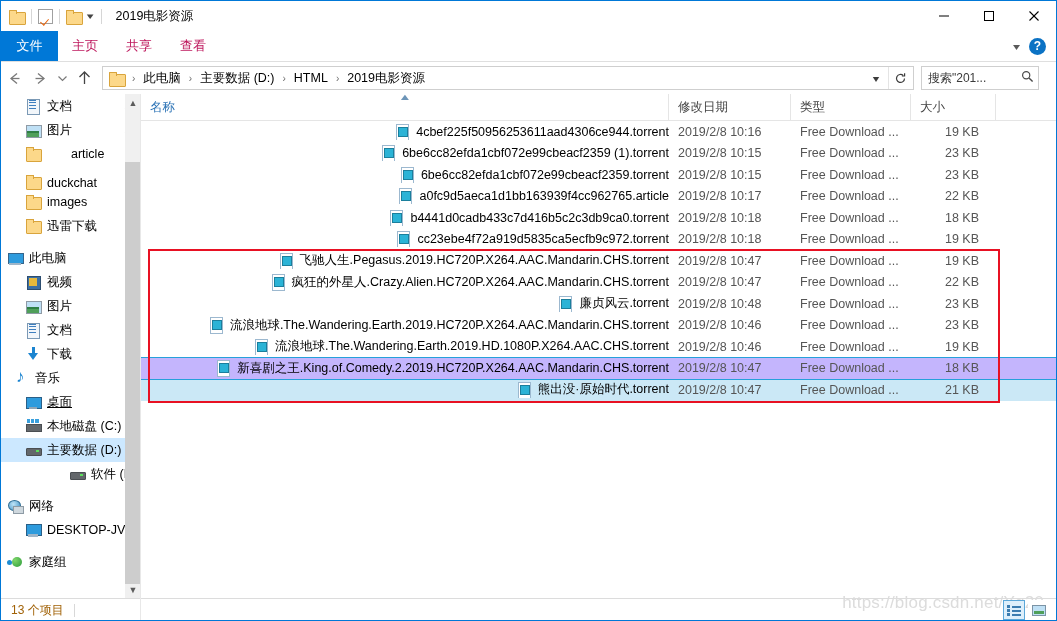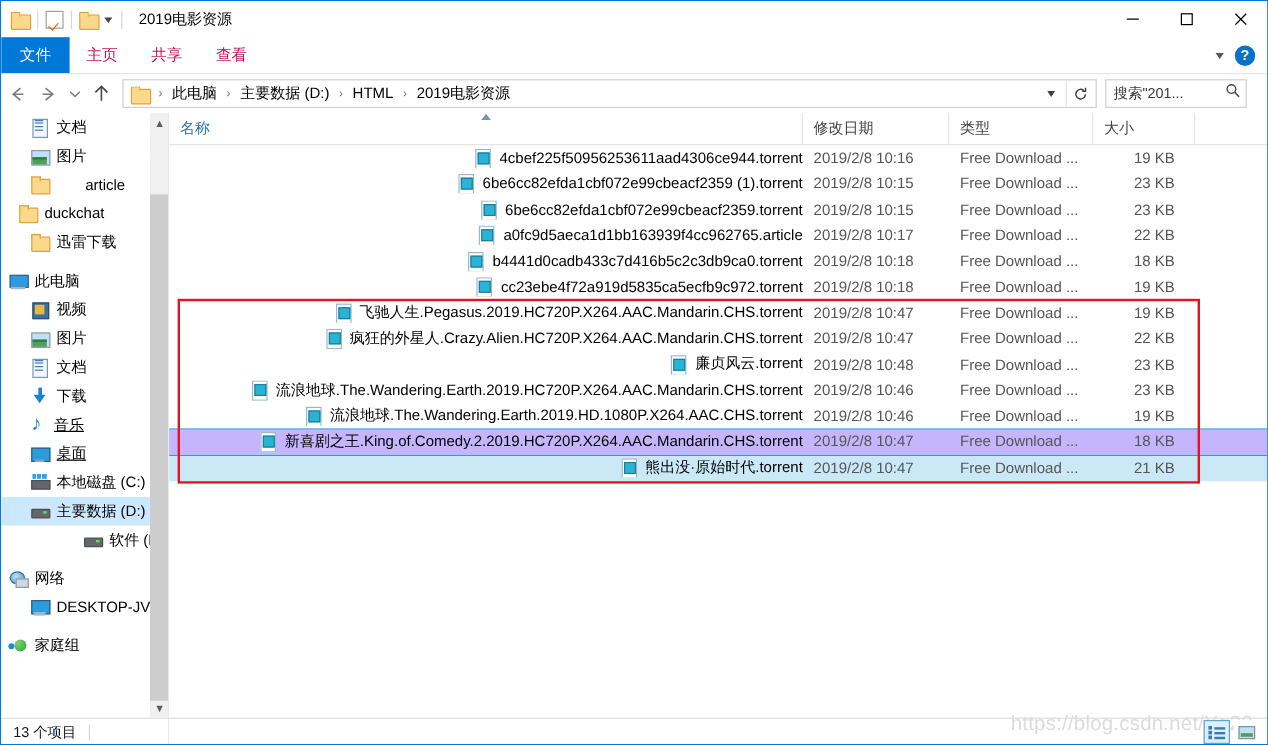--- a/index.html
+++ b/index.html
@@ -342,21 +342,21 @@
     border: 2px solid #e81123; pointer-events: none; z-index: 5;
   }
 
   
   #statusbar {
     position: absolute; left: 0; top: 597px; width: 1055px; height: 23px;
     background: #ffffff; border-top: 1px solid #dcdcdc;
     display: flex; align-items: center;
   }
   #status-text {
-    font-size: 12px; color: #0f172a; margin-left: 10px; white-space: nowrap;
+    font-size: 12px; color: #a16207; margin-left: 10px; white-space: nowrap;
   }
   #status-sep {
     width: 1px; height: 13px; background: #d8d8d8; margin-left: 10px;
   }
   #watermark {
     position: absolute; right: 12px; top: 592px;
     font-size: 17px; color: #dcdcdc; letter-spacing: 0.2px;
     white-space: nowrap; z-index: 1; pointer-events: none;
     font-family: "Liberation Sans", sans-serif;
   }
@@ -511,23 +511,27 @@
             <span class="ni-label">图片</span>
             <span class="pin"><svg width="11" height="11" viewBox="0 0 11 11">
                 <path d="M2 4.2 L6.8 1.4 L9.6 4.2 L6.8 5.6 L5.6 8.2 L2.8 5.4 Z" fill="#9a9a9a"></path>
                 <line x1="3.2" y1="7.8" x2="1.2" y2="9.8" stroke="#9a9a9a" stroke-width="1.1"></line>
               </svg></span>
           </div>
           <div class="nav-item" style="padding-left: 24px; gap: 24px;">
             <span class="ni-icon ic-folder"></span>
             <span class="ni-label">article</span>
           </div>
-          <div class="nav-item" style="padding-left: 14px;">
+          <div class="nav-item" style="padding-left: 24px; align-items: flex-end;">
             <span class="ni-icon ic-folder"></span>
             <span class="ni-label">duckchat</span>
+          </div>
+          <div class="nav-item" style="padding-left: 24px;">
+            <span class="ni-icon ic-folder"></span>
+            <span class="ni-label">images</span>
           </div>
           <div class="nav-item" style="padding-left: 24px;">
             <span class="ni-icon ic-folder"></span>
             <span class="ni-label">迅雷下载</span>
           </div>
           <div class="nav-gap"></div>
           <div class="nav-item" style="padding-left: 6px;">
             <span class="ni-icon ic-pc"></span>
             <span class="ni-label">此电脑</span>
           </div>
@@ -540,21 +544,21 @@
             <span class="ni-label">图片</span>
           </div>
           <div class="nav-item" style="padding-left: 24px;">
             <span class="ni-icon ic-doc"></span>
             <span class="ni-label">文档</span>
           </div>
           <div class="nav-item" style="padding-left: 24px;">
             <span class="ni-icon ic-dl"></span>
             <span class="ni-label">下载</span>
           </div>
-          <div class="nav-item" style="padding-left: 22px; text-decoration: underline;">
+          <div class="nav-item" style="padding-left: 12px;">
             <span class="ni-icon ic-music"></span>
             <span class="ni-label">音乐</span>
           </div>
           <div class="nav-item" style="padding-left: 24px; text-decoration: underline;">
             <span class="ni-icon ic-desk"></span>
             <span class="ni-label">桌面</span>
           </div>
           <div class="nav-item" style="padding-left: 24px;">
             <span class="ni-icon ic-drive-c"></span>
             <span class="ni-label">本地磁盘 (C:)</span>

